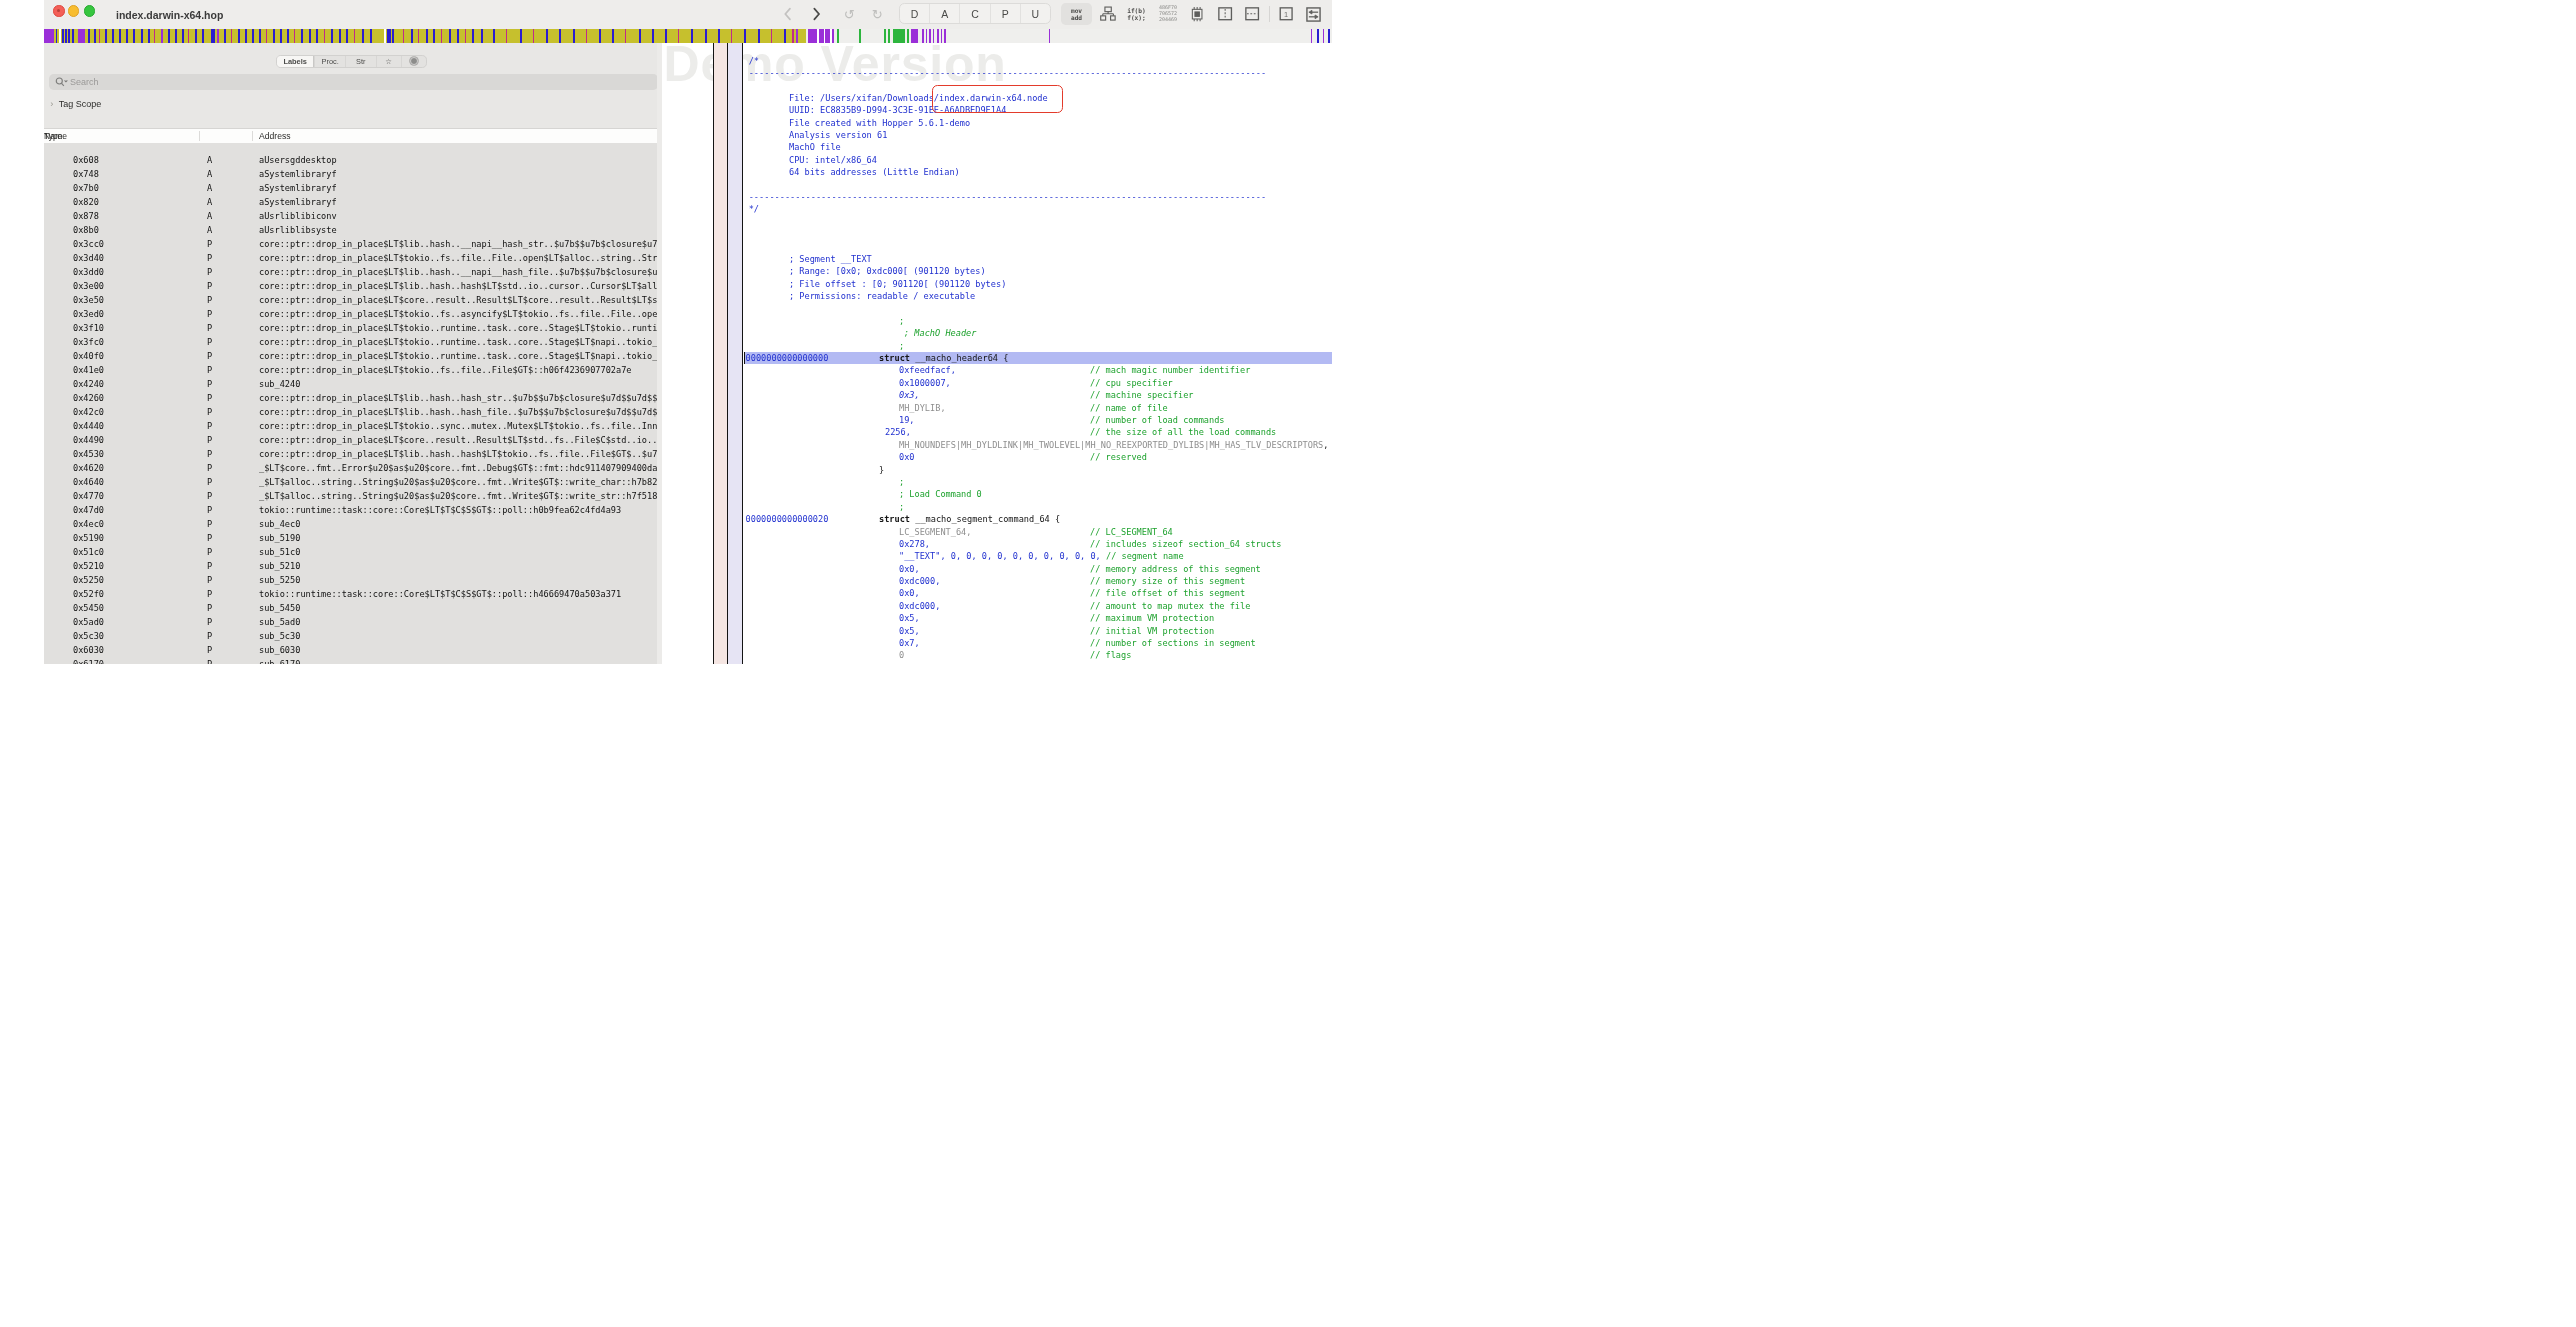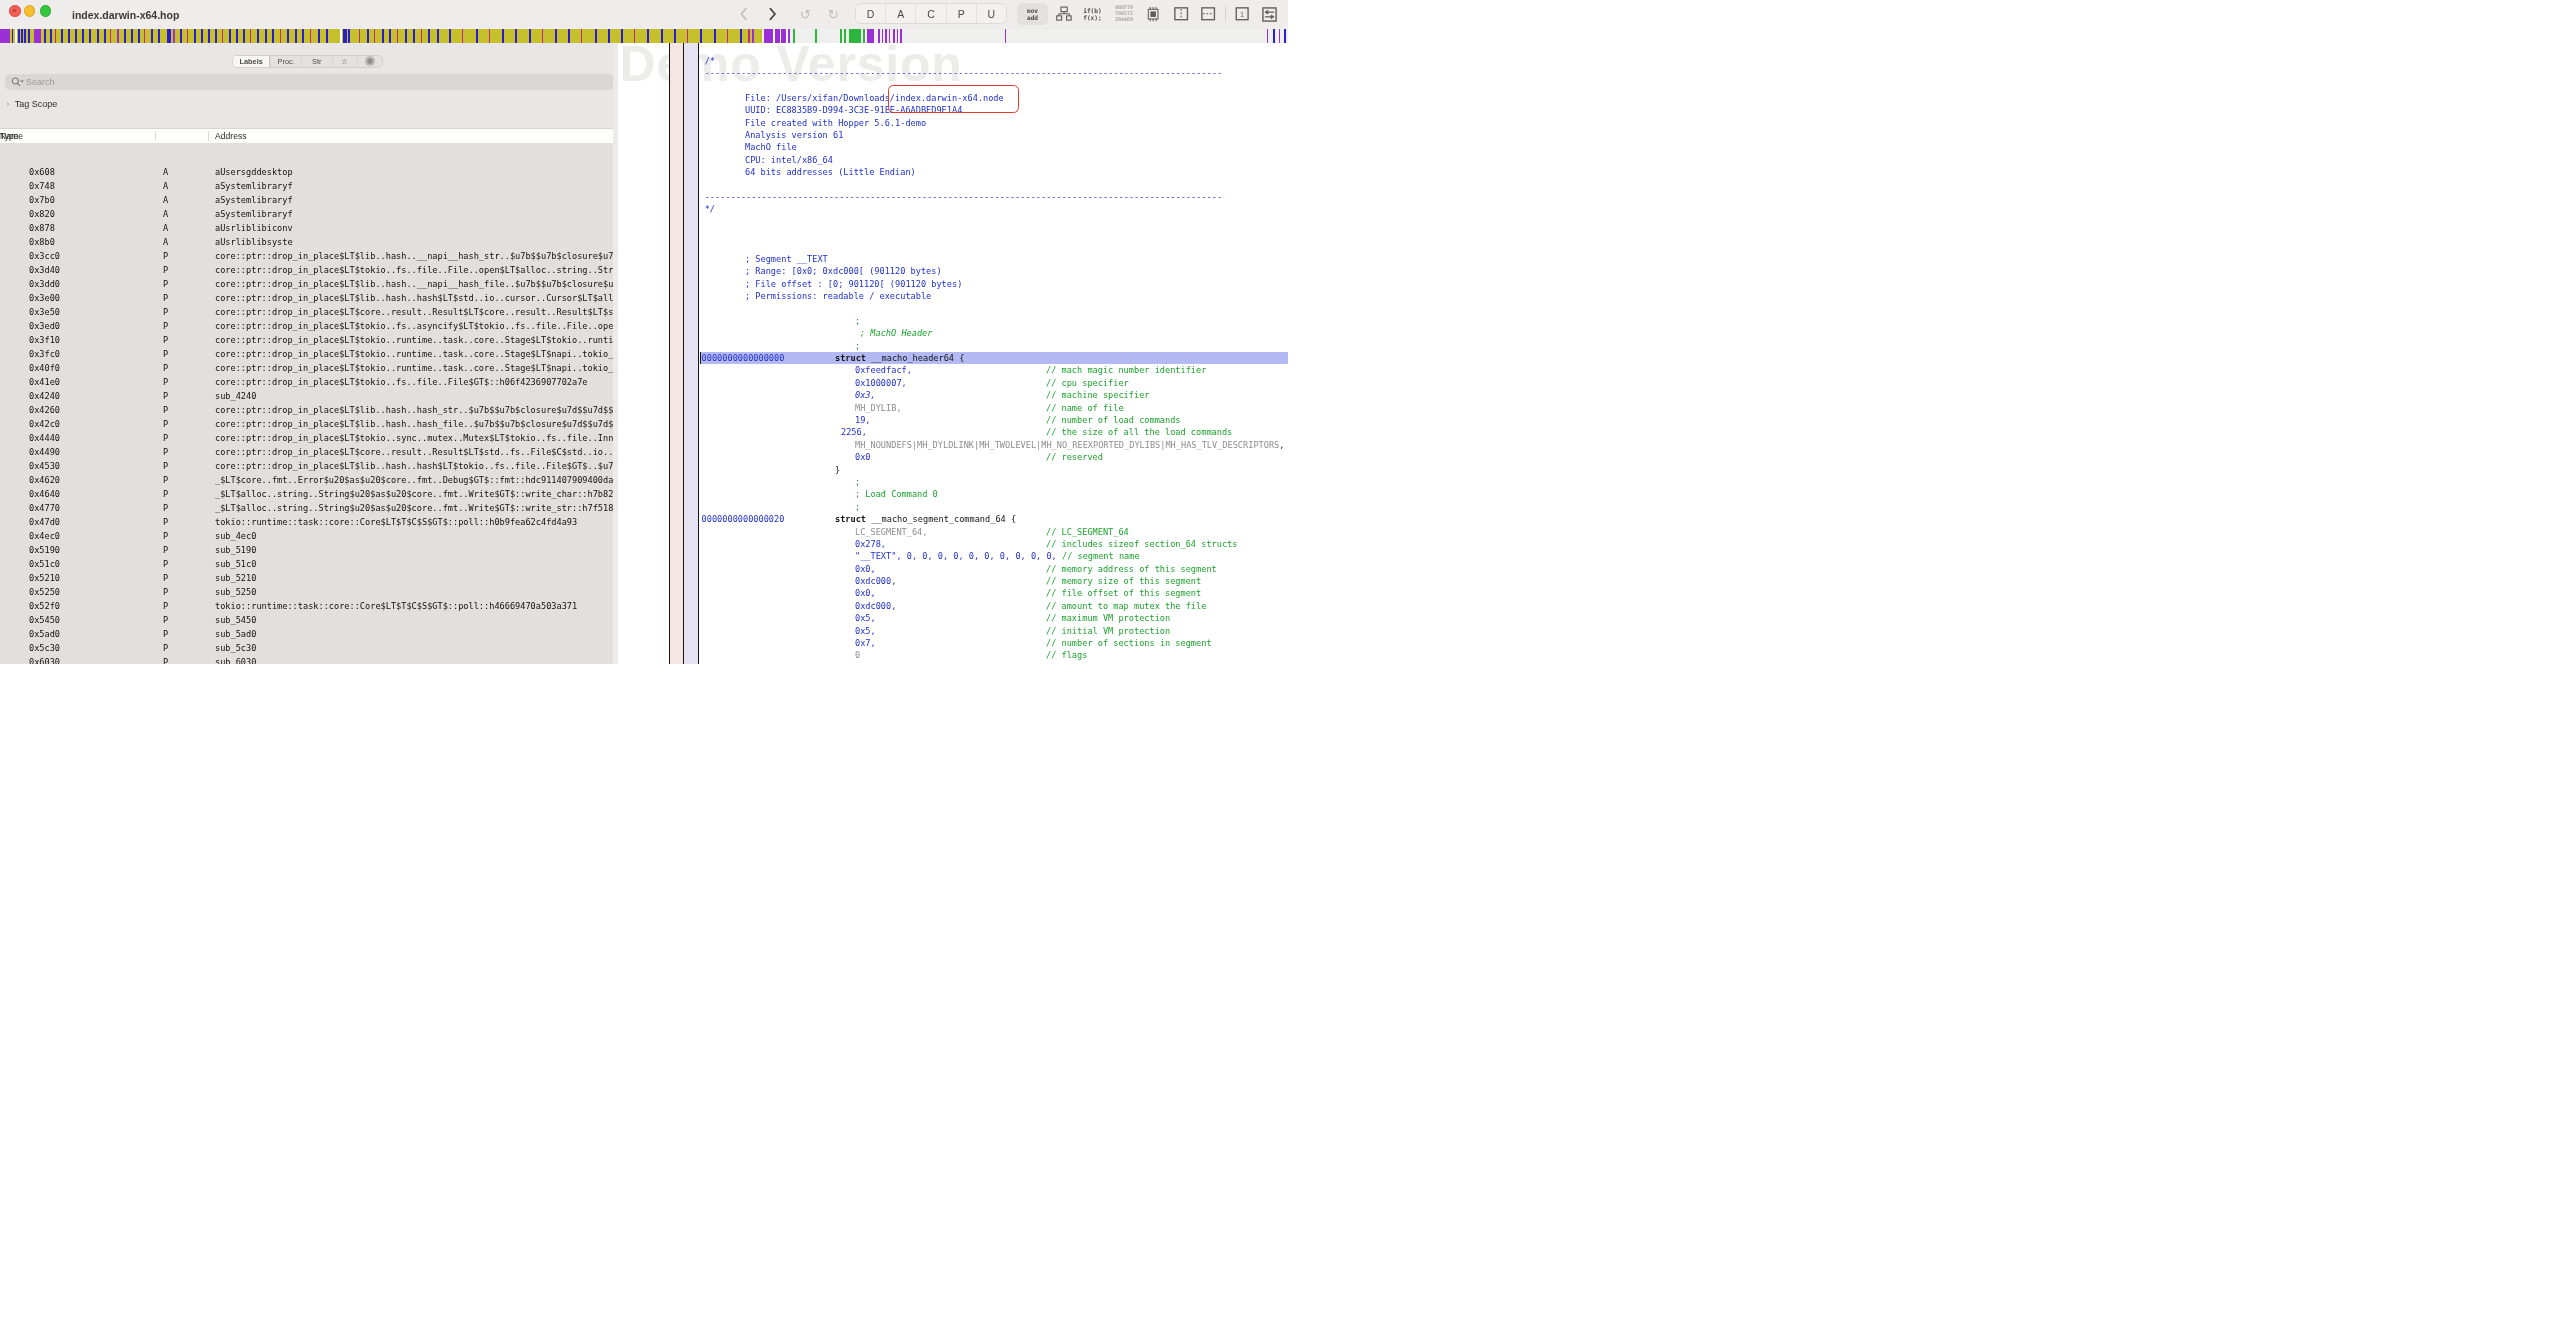--- a/index.html
+++ b/index.html
@@ -1,17 +1,17 @@
 <!DOCTYPE html>
 <html style="font-size:12.4px"><head>
 <meta charset="utf-8">
 <style>
   html,body{margin:0;padding:0;background:#fff;}
   .app{position:relative;width:1288px;height:664px;overflow:hidden;background:#fff;
-       font-family:"Liberation Sans",sans-serif;-webkit-font-smoothing:antialiased;}
+       font-family:"Liberation Sans",sans-serif;margin-left:44px;-webkit-font-smoothing:antialiased;}
 
   
   .titlebar{position:absolute;top:0;left:0;right:0;height:29px;background:#eeedeb;}
   .tl{position:absolute;top:5.4px;width:9.3px;height:9.3px;border-radius:50%;}
   .tl-red{left:9.3px;background:#f35f57;border:0.4px solid #e0443c;}
   .tl-red::after{content:"";position:absolute;left:2.7px;top:2.7px;width:3.1px;height:3.1px;border-radius:50%;background:#b8423a;}
   .tl-yellow{left:24px;background:#f8bd2f;border:0.4px solid #dfa123;}
   .tl-green{left:40px;background:#36c63f;border:0.4px solid #27a930;}
   .win-title{position:absolute;left:72px;top:0;height:29px;display:flex;align-items:center;
              font-size:10.5px;font-weight:bold;color:#3b3b3b;}
@@ -48,21 +48,21 @@
   .tagscope{position:absolute;left:6.2px;top:55px;height:12.4px;display:flex;align-items:center;}
   .ts-chev{color:#98978f;font-size:9.3px;margin-right:5.4px;}
   .ts-label{font-size:9px;color:#2e2e2c;}
   .sym-header{position:absolute;left:0;top:85px;width:618px;height:15.5px;background:#fdfdfc;
               border-top:0.8px solid #d6d5d3;border-bottom:0.8px solid #cfcecc;box-sizing:border-box;}
   .sym-header span{position:absolute;top:0;height:14px;display:flex;align-items:center;font-size:8.6px;color:#2c2c2a;}
   .sym-header span:nth-child(1){left:29px;}
   .sym-header span:nth-child(2){left:163px;}
   .sym-header span:nth-child(3){left:215px;}
   .hsep{position:absolute;top:2.3px;width:0.8px;height:10px;background:#dcdbd9;}
-  .sym-body{position:absolute;left:0;top:100px;right:0;bottom:0;background:#e1e0de;padding-top:22px;overflow:hidden;}
+  .sym-body{position:absolute;left:0;top:100px;right:0;bottom:0;background:#e1e0de;padding-top:10px;overflow:hidden;}
   .trow{position:relative;height:14px;white-space:nowrap;font-family:"DejaVu Sans Mono",monospace;font-size:8.6px;color:#111;}
   .trow span{position:absolute;top:0;line-height:14px;}
   .trow .c-addr{left:29px;} .trow .c-type{left:163px;} .trow .c-name{left:215px;}
   .scrolltrack{position:absolute;right:0;top:0;bottom:0;width:5.4px;background:#ecebe9;}
 
   
   .right-section{position:absolute;left:618px;top:43px;right:0;bottom:0;background:#ffffff;overflow:hidden;}
   .watermark{position:absolute;left:1.6px;top:-7.8px;font-size:50px;font-weight:600;color:#ececea;
              letter-spacing:0.8px;white-space:nowrap;z-index:1;}
   .strip-pink{position:absolute;left:51px;top:0;bottom:0;width:13.2px;background:#f5e6e3;

